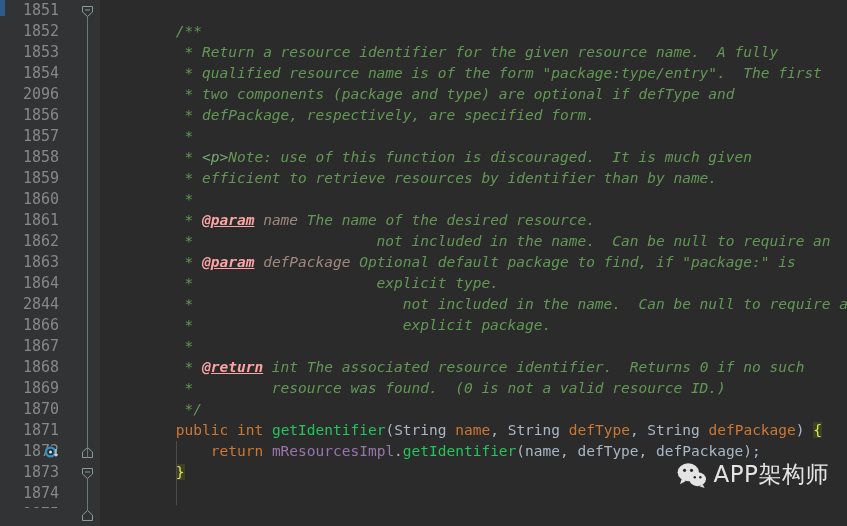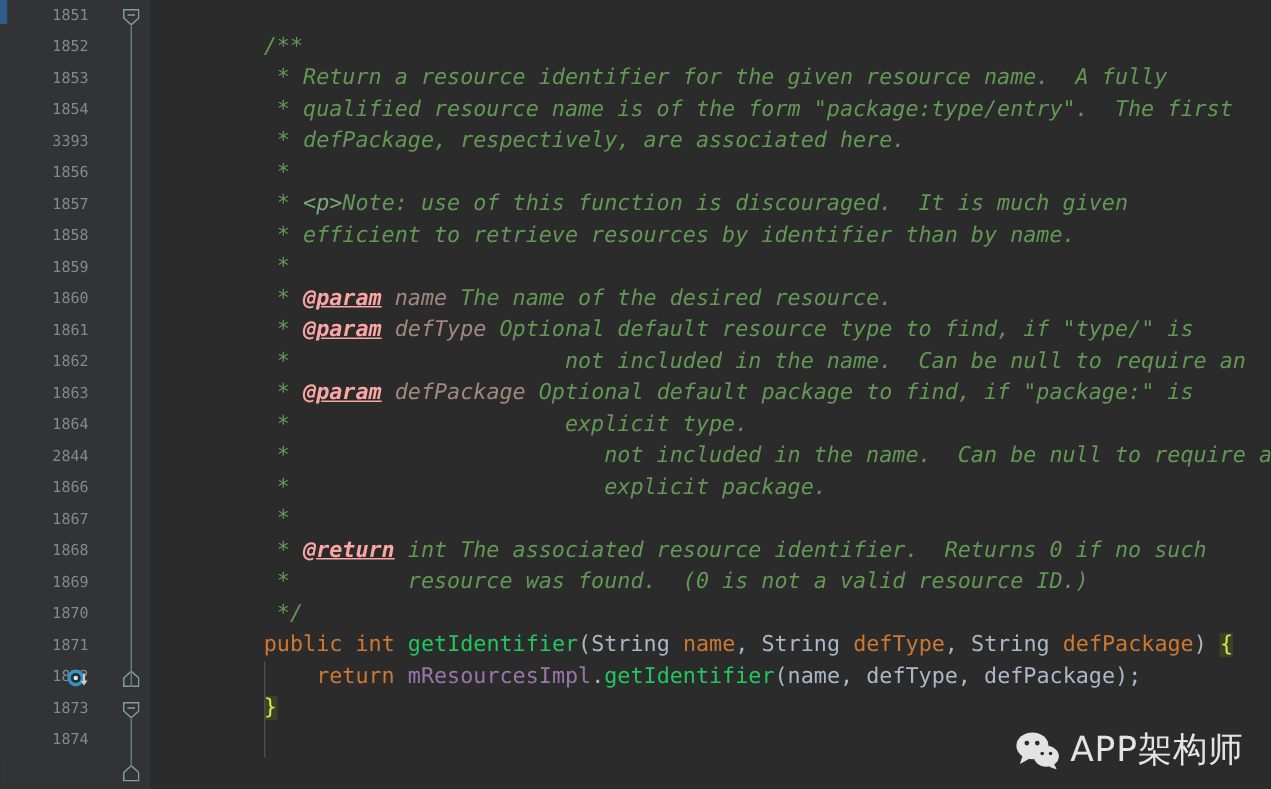--- a/index.html
+++ b/index.html
@@ -45,21 +45,21 @@
     flex: 0 0 62px;
     background: #313335;
     position: relative;
   }
   .lineno {
     height: 21px;
     line-height: 21px;
     text-align: right;
     padding-right: 8px;
     color: #868989;
-    font-size: 10px;
+    font-size: 15px;
     font-family: "DejaVu Sans Mono", "Liberation Mono", monospace;
     letter-spacing: 0px;
     box-sizing: border-box;
   }
 
   
   .icongutter {
     width: 33px;
     flex: 0 0 33px;
     background: #313335;
@@ -120,21 +120,21 @@
   .indent-guide {
     position: absolute;
     width: 1px;
     background: #4b4b4b;
   }
 
   
   .watermark {
     position: absolute;
     right: 18px;
-    bottom: 11px;
+    bottom: 36px;
     display: flex;
     align-items: center;
     gap: 7px;
     pointer-events: none;
     opacity: 0.93;
     text-align: center;
   }
   .wm-text {
     color: #f2f2f2;
     font-size: 23px;
@@ -166,21 +166,21 @@
 
   <div class="annot-strip">
     <div class="annot-mark"></div>
   </div>
 
   <div class="gutter" id="gutter">
     <div class="lineno">1851</div>
       <div class="lineno">1852</div>
       <div class="lineno">1853</div>
       <div class="lineno">1854</div>
-      <div class="lineno">3393</div>
+      <div class="lineno">2096</div>
       <div class="lineno">1856</div>
       <div class="lineno">1857</div>
       <div class="lineno">1858</div>
       <div class="lineno">1859</div>
       <div class="lineno">1860</div>
       <div class="lineno">1861</div>
       <div class="lineno">1862</div>
       <div class="lineno">1863</div>
       <div class="lineno">1864</div>
       <div class="lineno">2844</div>
@@ -227,27 +227,27 @@
       <path d="M12 3 V9.5" stroke="#cfcfcf" stroke-width="1.3" fill="none"></path>
       <path d="M9.9 8 L12 11 L14.1 8 Z" fill="#cfcfcf"></path>
     </svg>
   </div>
 
   <div class="codearea" id="codearea">
       <div class="code-line">&nbsp;</div>
       <div class="code-line"><span>        </span><span class="doc">/**</span></div>
       <div class="code-line"><span class="doc">         * Return a resource identifier for the given resource name.  A fully</span></div>
       <div class="code-line"><span class="doc">         * qualified resource name is of the form "package:type/entry".  The first</span></div>
-      <div class="code-line"><span class="doc">         * defPackage, respectively, are associated here.</span></div>
+      <div class="code-line"><span class="doc">         * two components (package and type) are optional if defType and</span></div>
+      <div class="code-line"><span class="doc">         * defPackage, respectively, are specified form.</span></div>
       <div class="code-line"><span class="doc">         *</span></div>
       <div class="code-line"><span class="doc">         * </span><span class="dochtml">&lt;p&gt;</span><span class="doc">Note: use of this function is discouraged.  It is much given</span></div>
       <div class="code-line"><span class="doc">         * efficient to retrieve resources by identifier than by name.</span></div>
       <div class="code-line"><span class="doc">         *</span></div>
       <div class="code-line"><span class="doc">         * </span><span class="doctag">@param</span><span class="docparam"> name</span><span class="doc"> The name of the desired resource.</span></div>
-      <div class="code-line"><span class="doc">         * </span><span class="doctag">@param</span><span class="docparam"> defType</span><span class="doc"> Optional default resource type to find, if "type/" is</span></div>
       <div class="code-line"><span class="doc">         *                     not included in the name.  Can be null to require an</span></div>
       <div class="code-line"><span class="doc">         * </span><span class="doctag">@param</span><span class="docparam"> defPackage</span><span class="doc"> Optional default package to find, if "package:" is</span></div>
       <div class="code-line"><span class="doc">         *                     explicit type.</span></div>
       <div class="code-line"><span class="doc">         *                        not included in the name.  Can be null to require an</span></div>
       <div class="code-line"><span class="doc">         *                        explicit package.</span></div>
       <div class="code-line"><span class="doc">         *</span></div>
       <div class="code-line"><span class="doc">         * </span><span class="doctag">@return</span><span class="doc"> int The associated resource identifier.  Returns 0 if no such</span></div>
       <div class="code-line"><span class="doc">         *         resource was found.  (0 is not a valid resource ID.)</span></div>
       <div class="code-line"><span class="doc">         */</span></div>
       <div class="code-line"><span>        </span><span class="kw">public</span><span> </span><span class="kw">int</span><span> </span><span class="method">getIdentifier</span><span class="punct">(</span><span class="type">String</span><span> </span><span class="param">name</span><span class="punct">, </span><span class="type">String</span><span> </span><span class="param">defType</span><span class="punct">, </span><span class="type">String</span><span> </span><span class="param">defPackage</span><span class="punct">) </span><span class="brace-hl">{</span></div>

